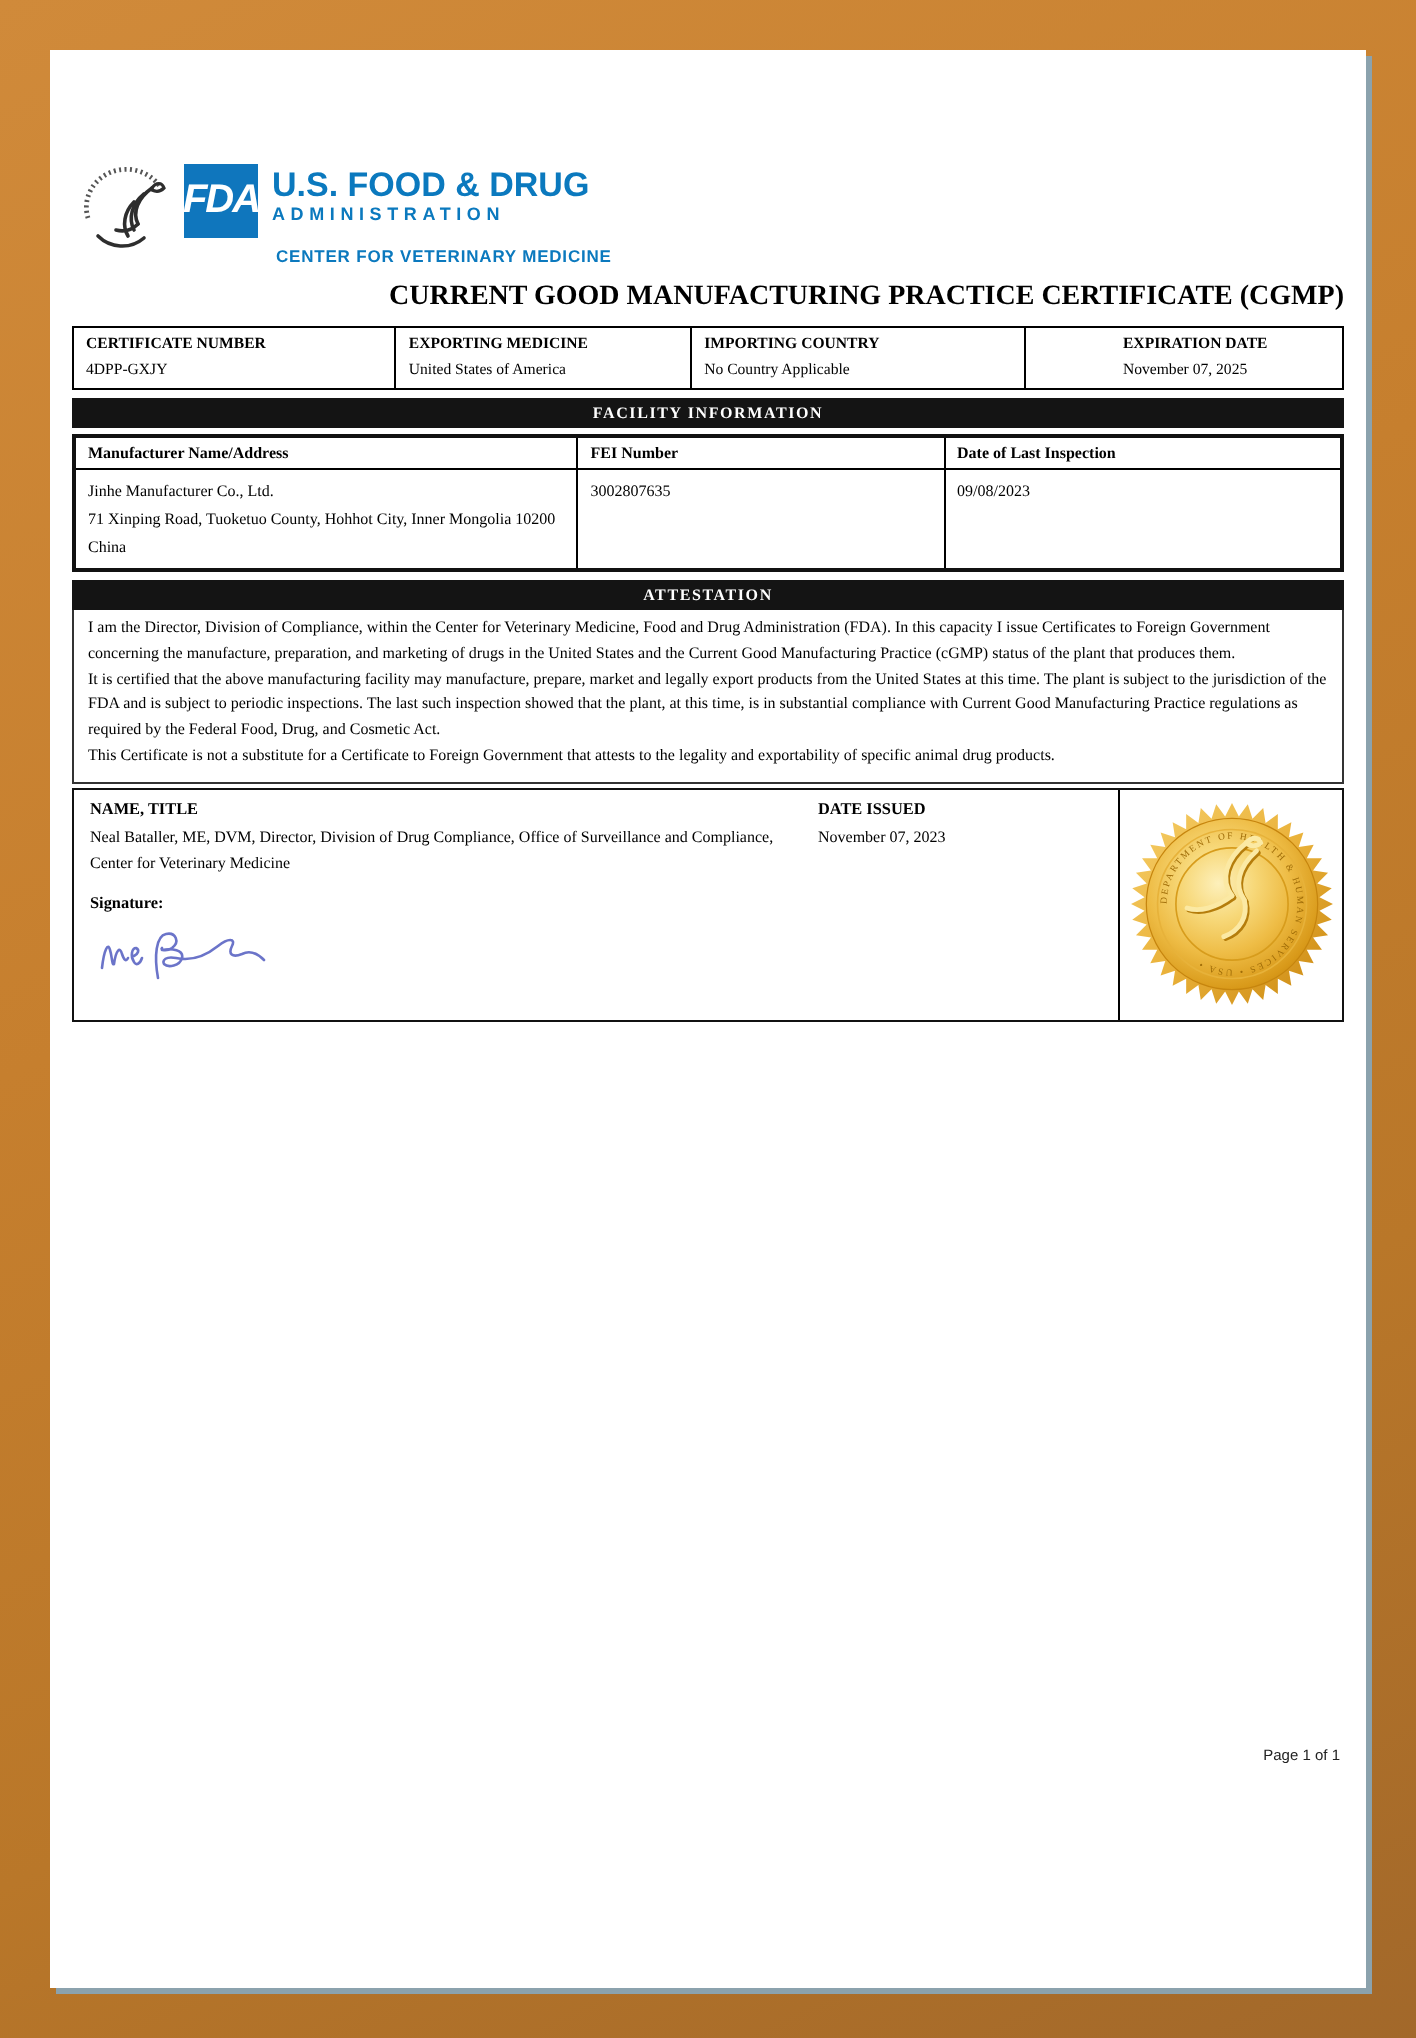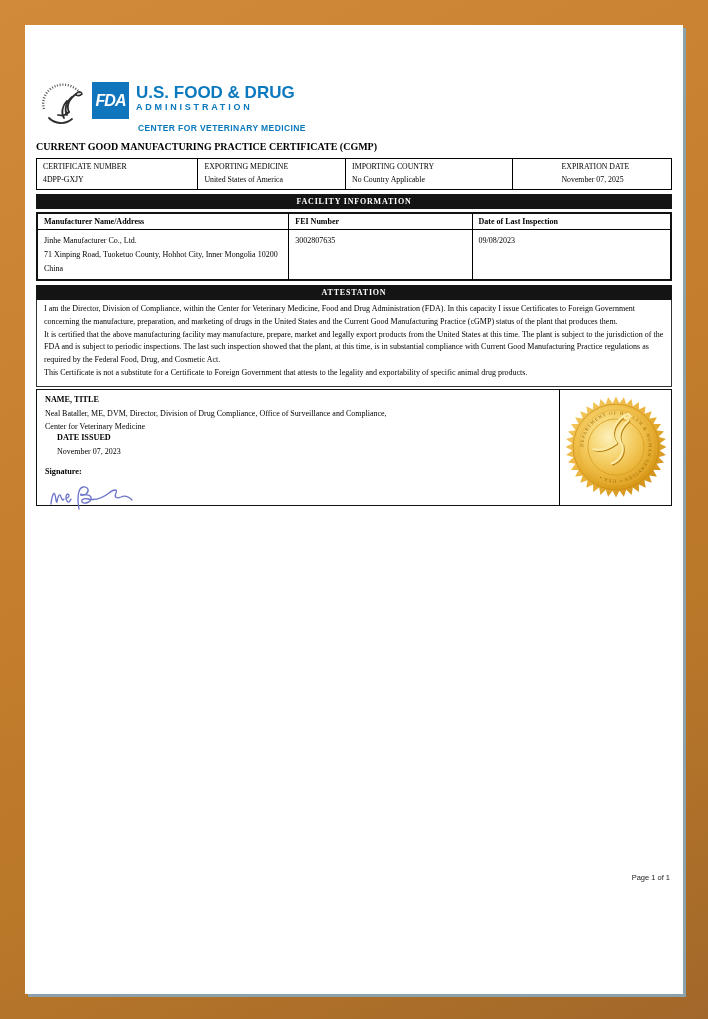--- a/index.html
+++ b/index.html
@@ -6,36 +6,36 @@
   body{width:708px;height:1019px;position:relative;font-family:"Liberation Serif",serif;}
   .frame{position:absolute;inset:0;background:linear-gradient(155deg,#d08a3a 0%,#c67f2e 40%,#b97729 70%,#a2682a 100%);}
   .page{position:absolute;inset:25px;background:#fff;box-shadow:3px 3px 0 #8ba2ad;padding:57px 11px 0;box-sizing:border-box;}
 
   
   .header{display:flex;align-items:flex-start;}
   .hhs-logo{width:54px;height:50px;flex:0 0 auto;margin-top:0;}
   .fda-lockup{margin-left:2px;}
   .lockup-row{display:flex;align-items:flex-start;}
   .fda-box{width:37px;height:37px;background:#0f76bd;color:#fff;font-family:"Liberation Sans",sans-serif;
-           font-weight:bold;font-size:16px;letter-spacing:-1px;display:flex;align-items:center;justify-content:center;
+           font-weight:bold;font-size:20px;letter-spacing:-1px;display:flex;align-items:center;justify-content:center;
            font-style:italic;}
   .brand-text{margin-left:7px;color:#0b79be;font-family:"Liberation Sans",sans-serif;}
   .brand1{font-size:17px;font-weight:bold;letter-spacing:0;line-height:19px;margin-top:1px;}
   .brand2{font-size:9px;font-weight:bold;letter-spacing:2.8px;line-height:11px;}
   .brand3{margin-left:46px;margin-top:4px;color:#0b79be;font-family:"Liberation Sans",sans-serif;
           font-size:8.5px;font-weight:bold;letter-spacing:.4px;}
 
-  .title{text-align:left;font-weight:bold;font-size:10px;margin-top:8px;color:#000;}
+  .title{text-align:right;font-weight:bold;font-size:14px;margin-top:8px;color:#000;}
 
   
   .cert-table{display:flex;border:1.5px solid #000;margin-top:6px;}
   .cert-col{padding:3px 6px 5px;box-sizing:border-box;}
   .cert-col + .cert-col{border-left:1px solid #000;}
   .cc1{width:25.3%;} .cc2{width:23.3%;} .cc3{width:26.4%;} .cc4{width:25%;padding-left:48px;}
-  .cell-label{font-weight:normal;font-size:7.8px;}
+  .cell-label{font-weight:bold;font-size:7.8px;}
   .cell-value{font-size:7.8px;margin-top:4px;}
 
   .black-bar{background:#141414;color:#fff;text-align:center;font-weight:bold;font-size:8px;
              letter-spacing:.8px;padding:3px 17px;margin-top:4px;}
 
   
   .fac-table{border:2px solid #111;margin-top:3px;}
   .fac-row{display:flex;}
   .fac-head{border-bottom:1px solid #000;}
   .fac-cell{padding:3px 6px;box-sizing:border-box;font-size:8px;}
@@ -44,21 +44,21 @@
   .fac-head .fac-cell{font-weight:bold;}
   .fac-body .fac-cell{min-height:46px;padding-top:4px;line-height:14px;}
 
   
   .att-box{border:1px solid #333;border-top:0;padding:3px 7px 6px;}
   .att-box p{margin:0;font-size:8px;line-height:12.8px;}
 
   
   .sig-box{border:1.5px solid #111;margin-top:2px;display:flex;height:117px;box-sizing:border-box;}
   .sig-left{flex:1;padding:5px 8px;box-sizing:border-box;}
-  .sig-row{display:flex;flex-direction:column;}
+  .sig-row{display:flex;}
   .name-col{width:352px;}
   .date-col{margin-left:12px;}
   .sb-label{font-weight:bold;font-size:8.2px;}
   .sb-value{font-size:8px;line-height:13px;margin-top:3px;}
   .sig-label{font-weight:bold;font-size:8.2px;margin-top:9px;}
   .sig-scribble{margin-top:2px;}
   .seal-cell{width:112px;border-left:1px solid #000;display:flex;align-items:center;justify-content:center;box-sizing:border-box;}
 
   .footer{position:absolute;top:848px;right:13px;font-family:"Liberation Sans",sans-serif;
           font-size:7.5px;color:#222;}

